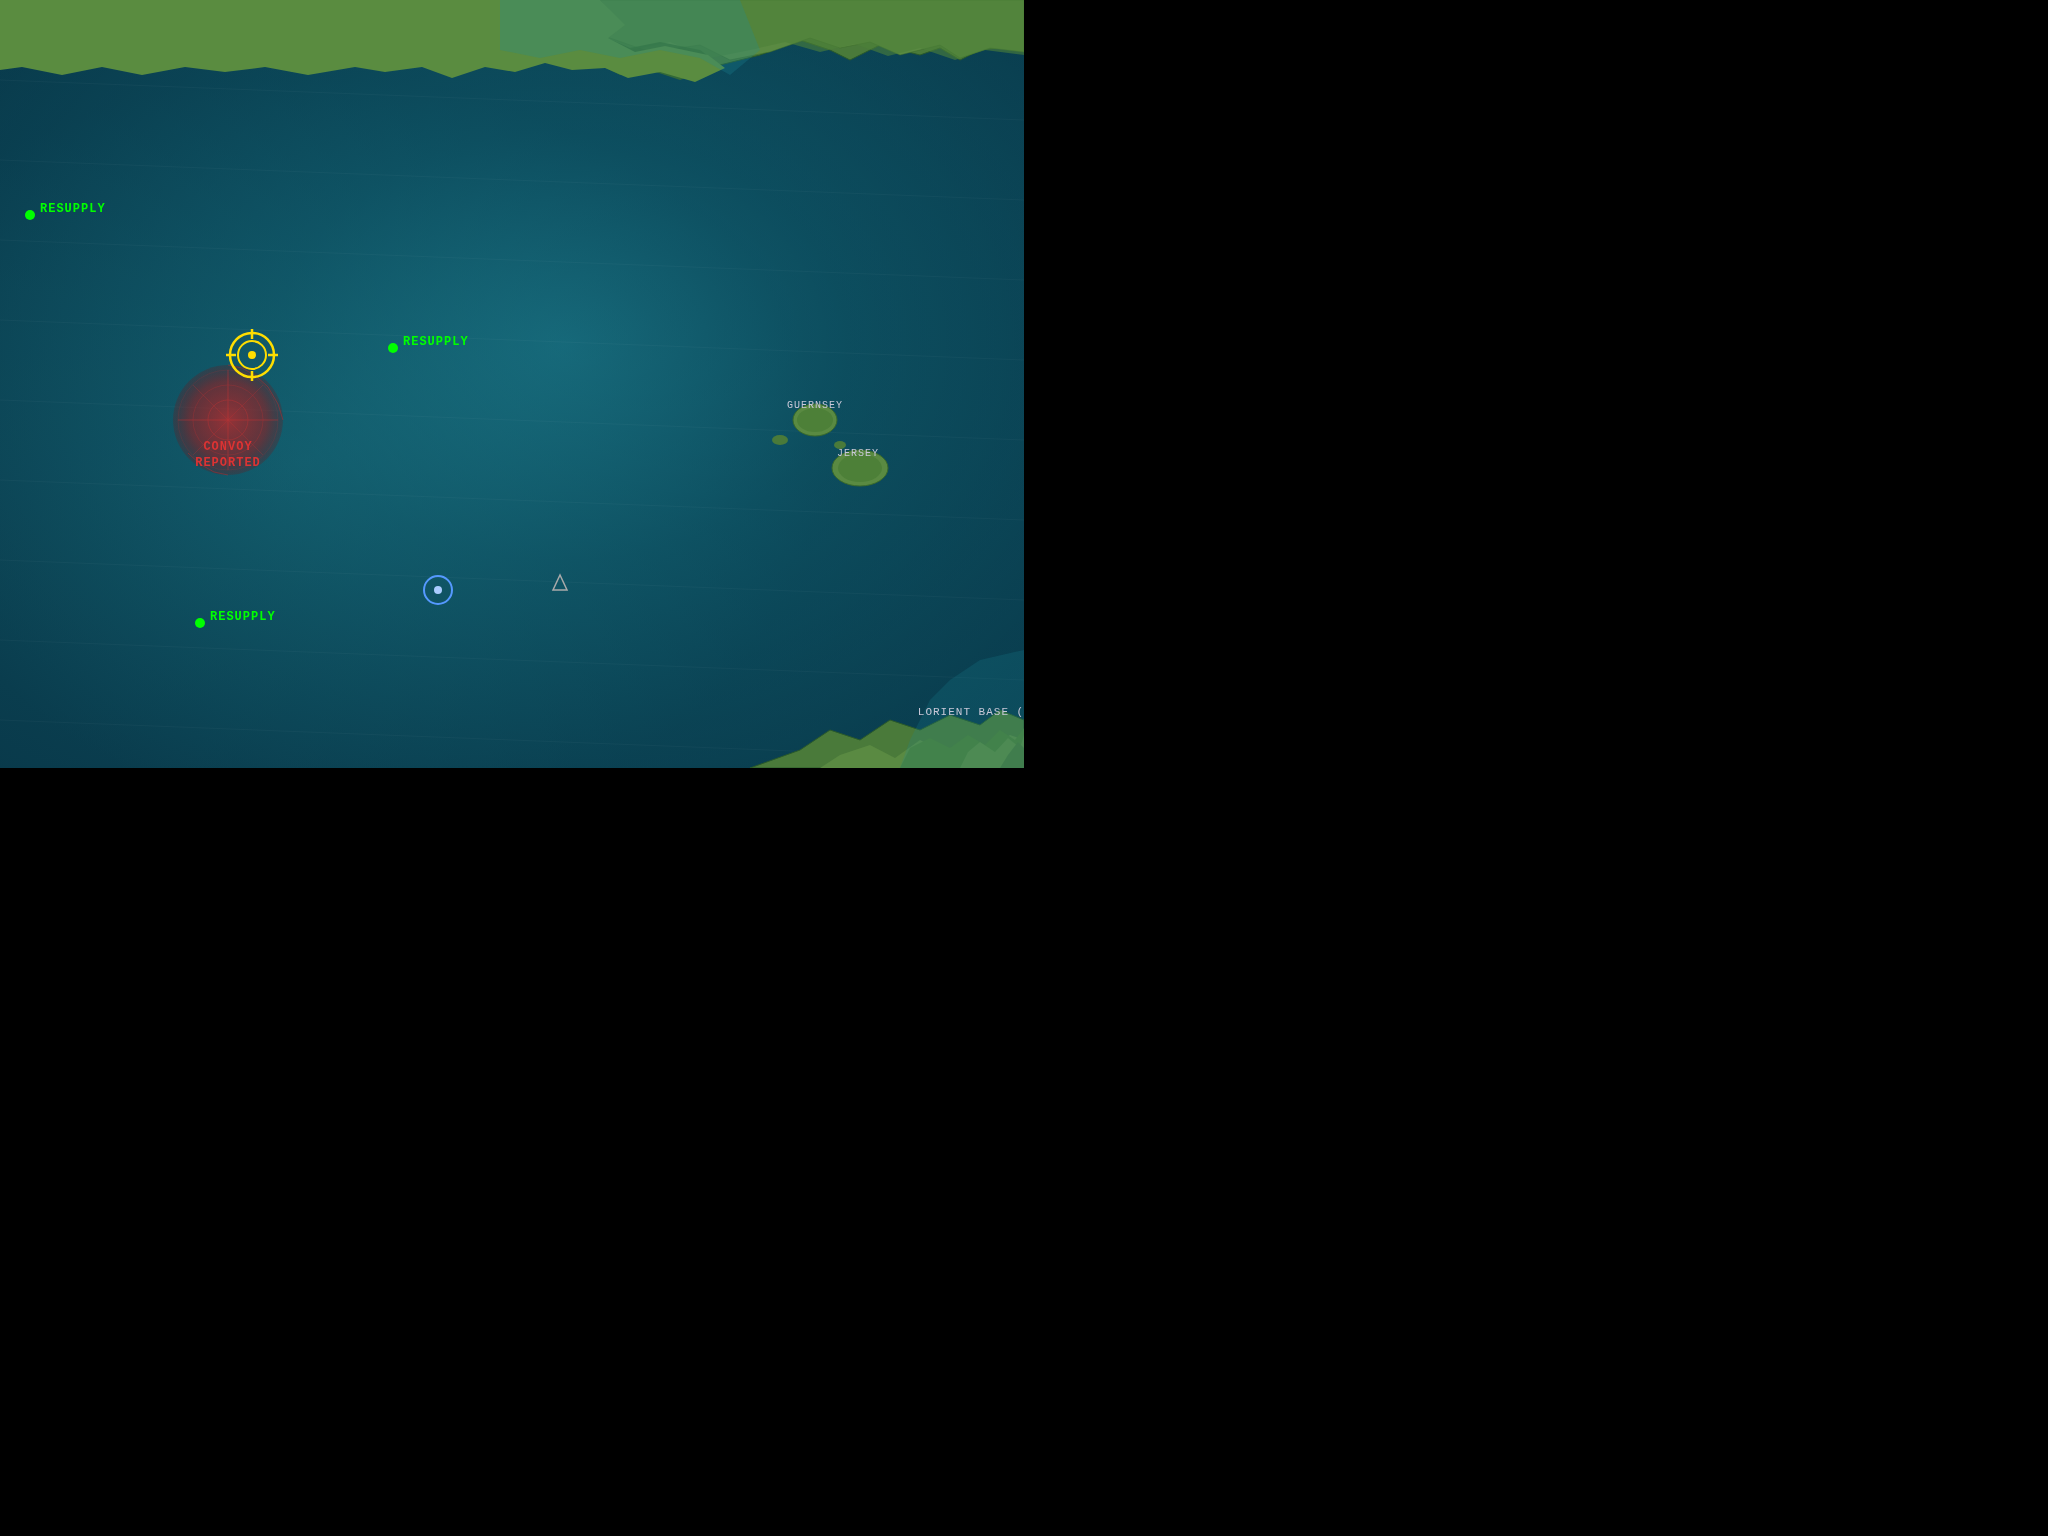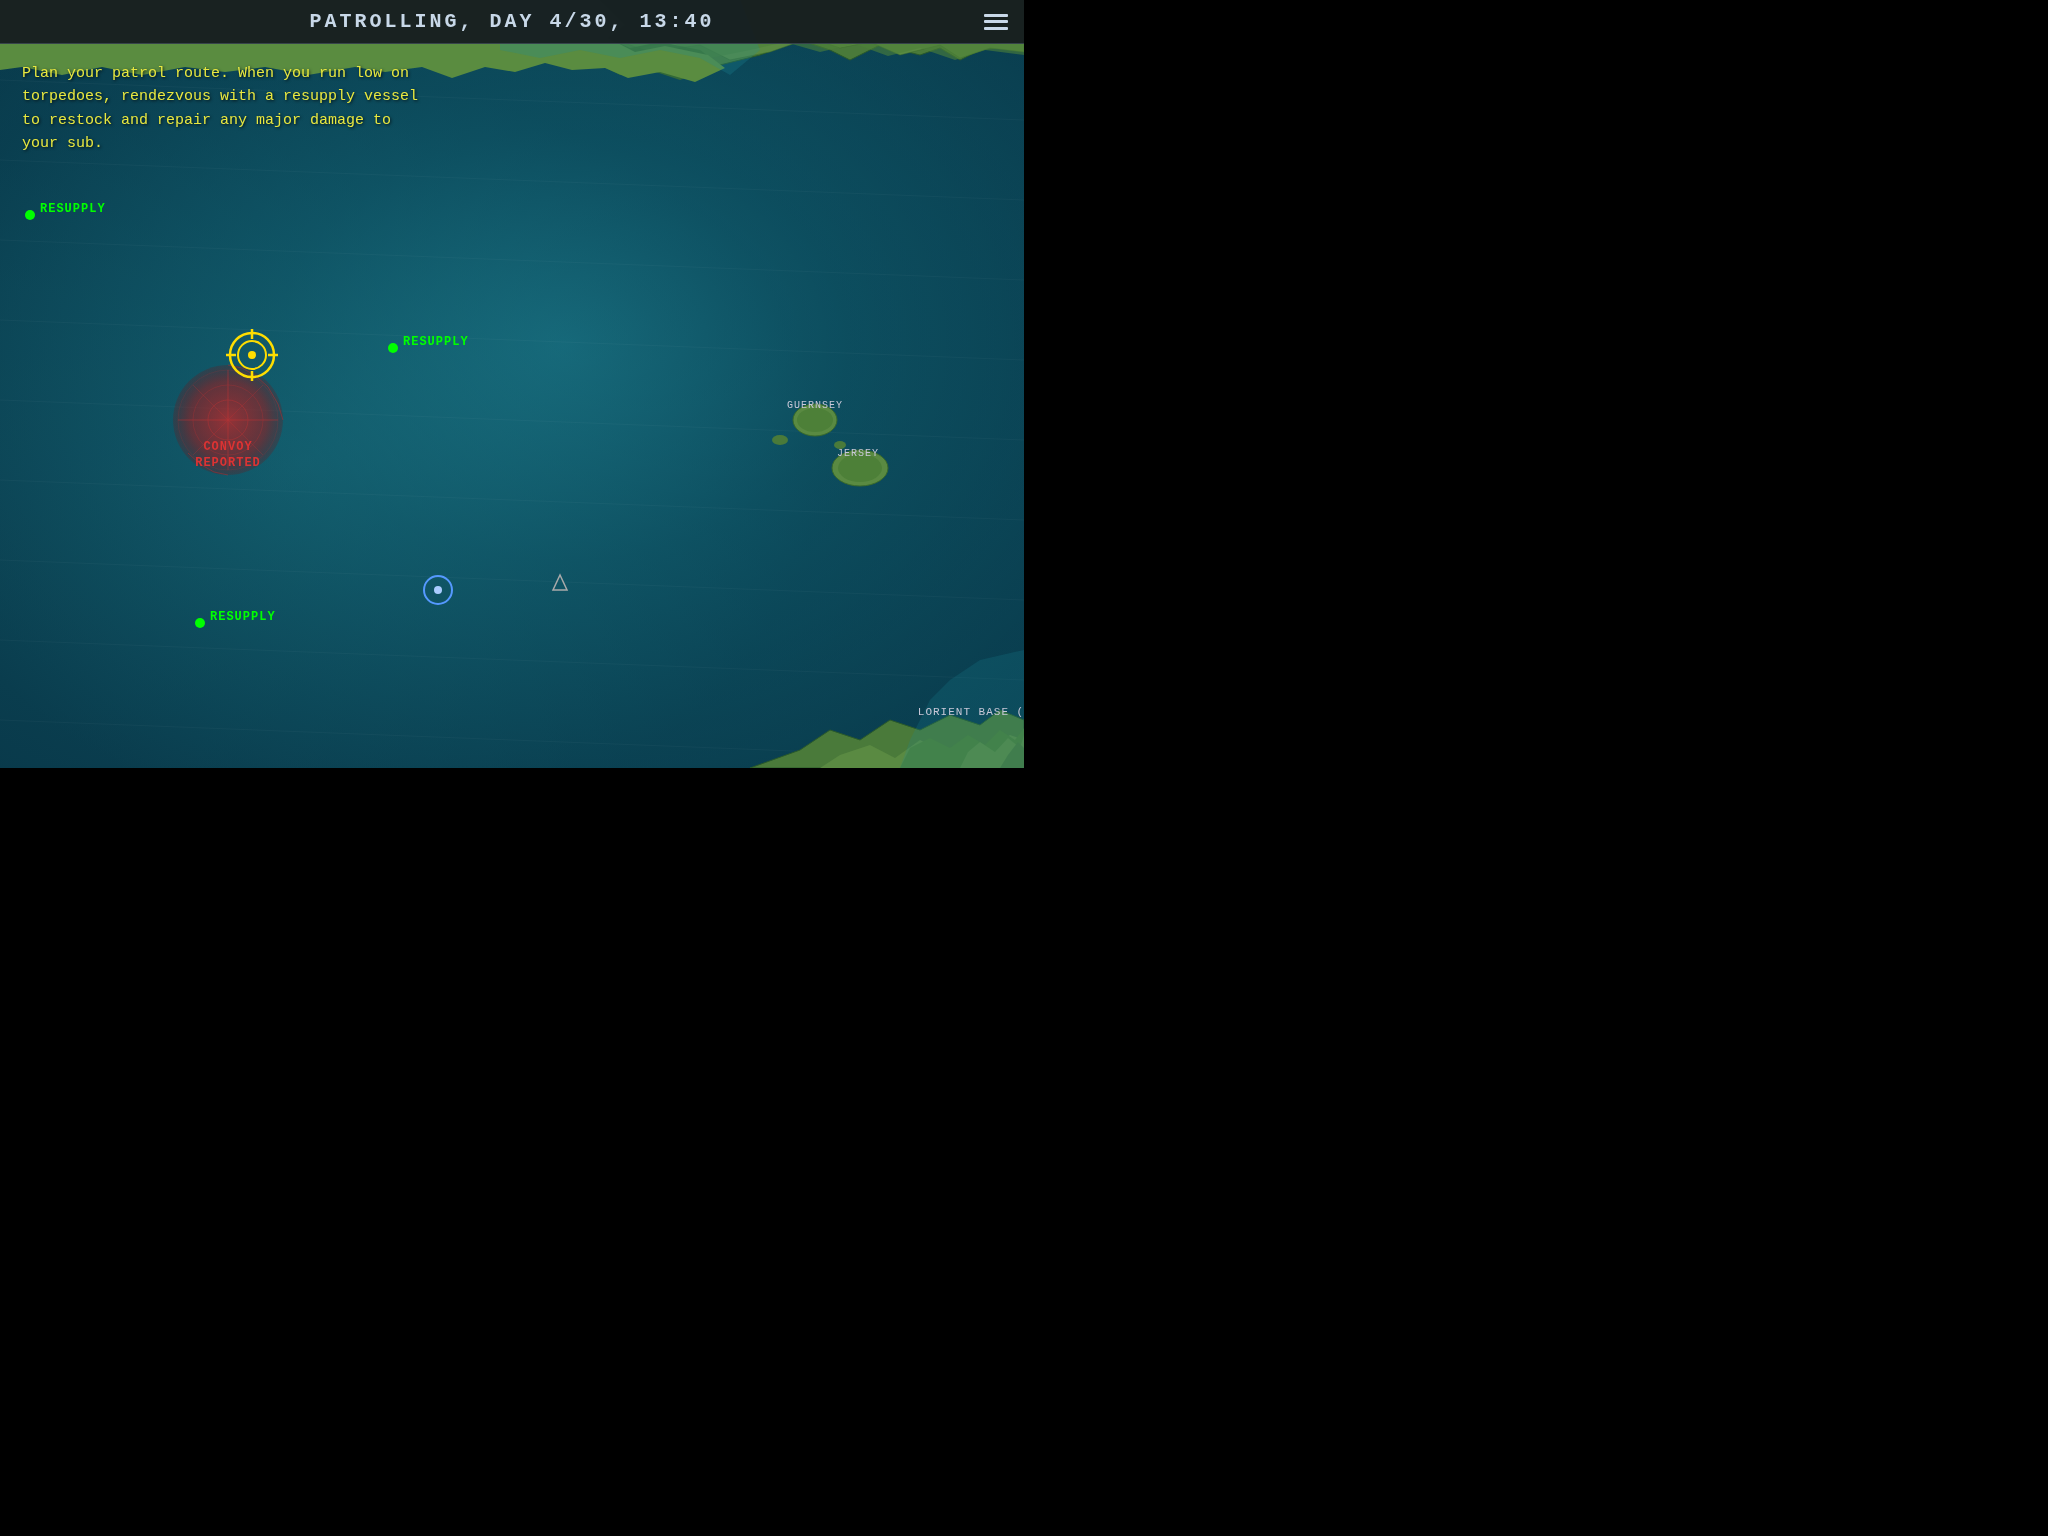--- a/index.html
+++ b/index.html
@@ -231,26 +231,15 @@
     <text x="990" y="715" text-anchor="middle" font-family="Courier New" font-size="11" fill="#c8c8d8" letter-spacing="1">LORIENT BASE (HOME)</text>
 
     <text x="40" y="212" font-family="Courier New" font-size="12" fill="#00ff00" font-weight="bold" letter-spacing="1">RESUPPLY</text>
     <text x="403" y="345" font-family="Courier New" font-size="12" fill="#00ff00" font-weight="bold" letter-spacing="1">RESUPPLY</text>
     <text x="210" y="620" font-family="Courier New" font-size="12" fill="#00ff00" font-weight="bold" letter-spacing="1">RESUPPLY</text>
 
     <text x="228" y="450" text-anchor="middle" font-family="Courier New" font-size="12" fill="#dd3333" font-weight="bold" letter-spacing="1">CONVOY</text>
     <text x="228" y="466" text-anchor="middle" font-family="Courier New" font-size="12" fill="#dd3333" font-weight="bold" letter-spacing="1">REPORTED</text>
   </svg>
 
-  <div id="header-bar">
-    <span id="header-title">PATROLLING,  DAY 4/30,  13:40</span>
-    <div id="menu-icon">
-      <div class="menu-line"></div>
-      <div class="menu-line"></div>
-      <div class="menu-line"></div>
-    </div>
-  </div>
-
-  <div id="instruction-box">
-    <span>Plan your patrol route. When you run low on torpedoes, rendezvous with a resupply vessel to restock and repair any major damage to your sub.</span>
-  </div>
+
 
 </div>
 
 </body></html>

